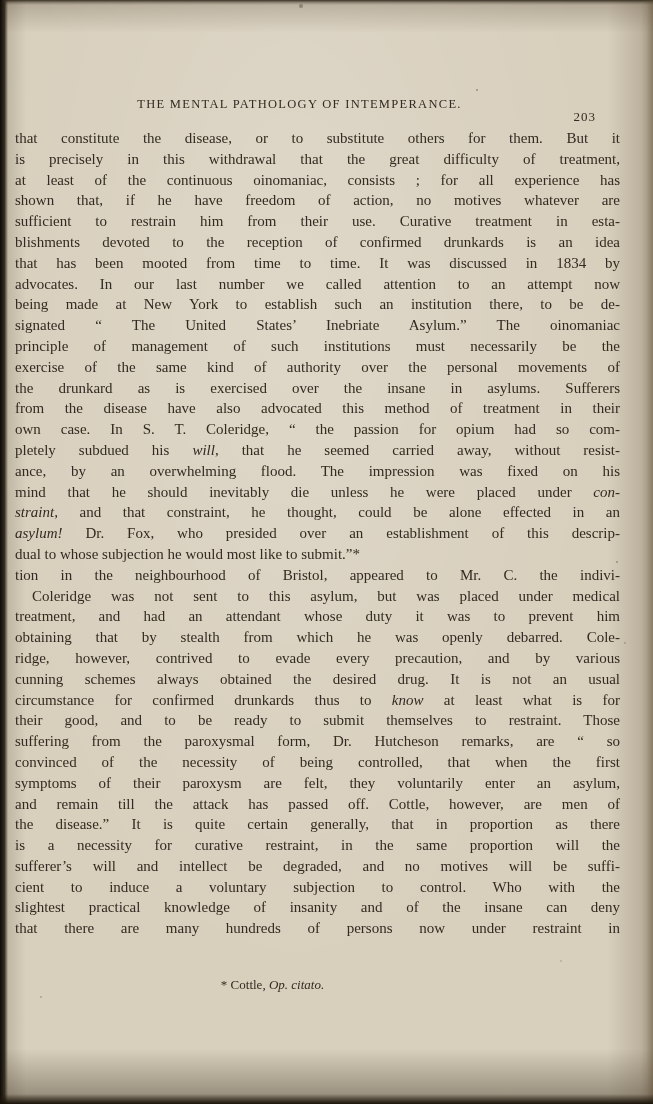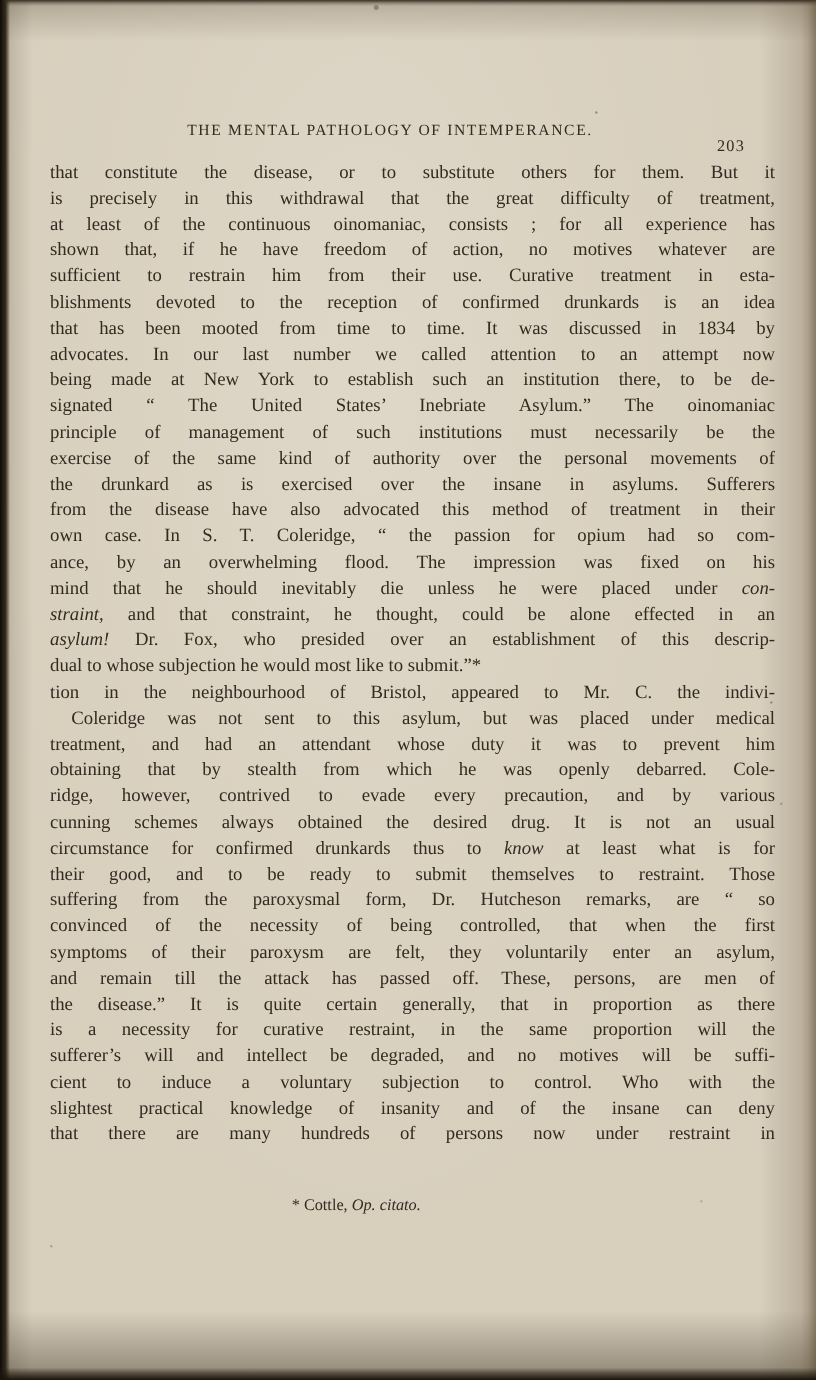--- a/index.html
+++ b/index.html
@@ -27,21 +27,21 @@
     background:linear-gradient(to top,#191309 0,rgba(33,25,14,0.45) 60%,rgba(33,25,14,0) 100%);}
   .specks{position:absolute;left:0;top:0;width:2px;height:2px;border-radius:50%;
     background:transparent;
     box-shadow:
       300px 5px 0 1px rgba(55,44,28,0.35),
       476px 89px 0 0 rgba(70,58,40,0.45),
       616px 561px 0 0 rgba(70,58,40,0.40),
       624px 642px 0 0 rgba(70,58,40,0.30),
       40px 996px 0 0 rgba(70,58,40,0.30),
       560px 960px 0 0 rgba(70,58,40,0.22);}
-  .content{position:relative;padding:97px 33px 0 40px;}
+  .content{position:relative;padding:97px 33px 0 15px;}
   .running-head{position:relative;height:16px;margin-bottom:15px;
     font-size:12.5px;letter-spacing:1.3px;}
   .rh-title{display:block;text-align:center;position:relative;left:-18px;}
   .rh-folio{position:absolute;right:24px;top:12px;font-size:13px;letter-spacing:1px;}
   .body-text{font-size:15px;line-height:20.8px;}
   .line{text-align:justify;text-align-last:justify;white-space:normal;font-family:Liberation Serif, serif;}
   .line.last{text-align-last:left;}
   .line.indent{padding-left:17px;}
   .it{font-style:italic;}
   .footnote{margin-top:38px;font-size:13px;text-align:center;position:relative;left:-45px;}
@@ -72,39 +72,40 @@
           <div class="line"><span>blishments devoted to the reception of confirmed drunkards is an idea</span></div>
           <div class="line"><span>that has been mooted from time to time.  It was discussed in 1834 by</span></div>
           <div class="line"><span>advocates.  In our last number we called attention to an attempt now</span></div>
           <div class="line"><span>being made at New York to establish such an institution there, to be de-</span></div>
           <div class="line"><span>signated “ The United States’ Inebriate Asylum.”  The oinomaniac</span></div>
           <div class="line"><span>principle of management of such institutions must necessarily be the</span></div>
           <div class="line"><span>exercise of the same kind of authority over the personal movements of</span></div>
           <div class="line"><span>the drunkard as is exercised over the insane in asylums.  Sufferers</span></div>
           <div class="line"><span>from the disease have also advocated this method of treatment in their</span></div>
           <div class="line"><span>own case.  In S. T. Coleridge, “ the passion for opium had so com-</span></div>
+          <div class="line"><span>pletely subdued his </span><span class="it">will</span><span>, that he seemed carried away, without resist-</span></div>
           <div class="line"><span>ance, by an overwhelming flood.  The impression was fixed on his</span></div>
           <div class="line"><span>mind that he should inevitably die unless he were placed under </span><span class="it">con-</span></div>
           <div class="line"><span class="it">straint,</span><span> and that constraint, he thought, could be alone effected in an</span></div>
           <div class="line"><span class="it">asylum!</span><span>  Dr. Fox, who presided over an establishment of this descrip-</span></div>
           <div class="line last"><span>dual to whose subjection he would most like to submit.”*</span></div>
           <div class="line"><span>tion in the neighbourhood of Bristol, appeared to Mr. C. the indivi-</span></div>
         </div>
         <div class="para">
           <div class="line indent"><span>Coleridge was not sent to this asylum, but was placed under medical</span></div>
           <div class="line"><span>treatment, and had an attendant whose duty it was to prevent him</span></div>
           <div class="line"><span>obtaining that by stealth from which he was openly debarred.  Cole-</span></div>
           <div class="line"><span>ridge, however, contrived to evade every precaution, and by various</span></div>
           <div class="line"><span>cunning schemes always obtained the desired drug.  It is not an usual</span></div>
           <div class="line"><span>circumstance for confirmed drunkards thus to </span><span class="it">know</span><span> at least what is for</span></div>
           <div class="line"><span>their good, and to be ready to submit themselves to restraint.  Those</span></div>
           <div class="line"><span>suffering from the paroxysmal form, Dr. Hutcheson remarks, are “ so</span></div>
           <div class="line"><span>convinced of the necessity of being controlled, that when the first</span></div>
           <div class="line"><span>symptoms of their paroxysm are felt, they voluntarily enter an asylum,</span></div>
-          <div class="line"><span>and remain till the attack has passed off.  These, persons, are men of</span></div>
+          <div class="line"><span>and remain till the attack has passed off.  Cottle, however, are men of</span></div>
           <div class="line"><span>the disease.”  It is quite certain generally, that in proportion as there</span></div>
           <div class="line"><span>is a necessity for curative restraint, in the same proportion will the</span></div>
           <div class="line"><span>sufferer’s will and intellect be degraded, and no motives will be suffi-</span></div>
           <div class="line"><span>cient to induce a voluntary subjection to control.  Who with the</span></div>
           <div class="line"><span>slightest practical knowledge of insanity and of the insane can deny</span></div>
           <div class="line"><span>that there are many hundreds of persons now under restraint in</span></div>
         </div>
       </div>
 
     <div class="footnote"><span><span>* Cottle, </span><span class="it">Op. citato.</span></span></div>

